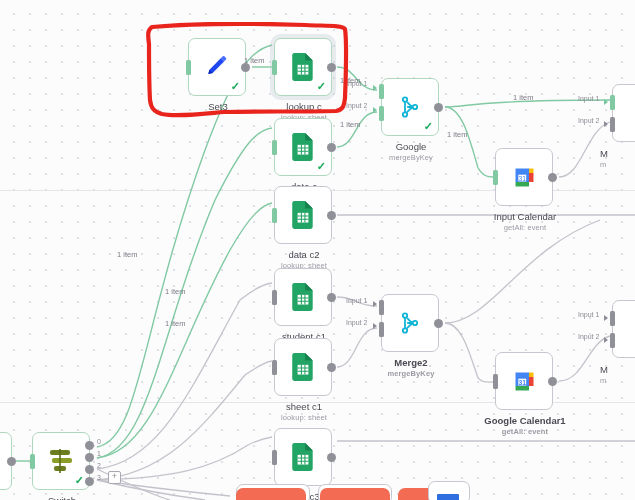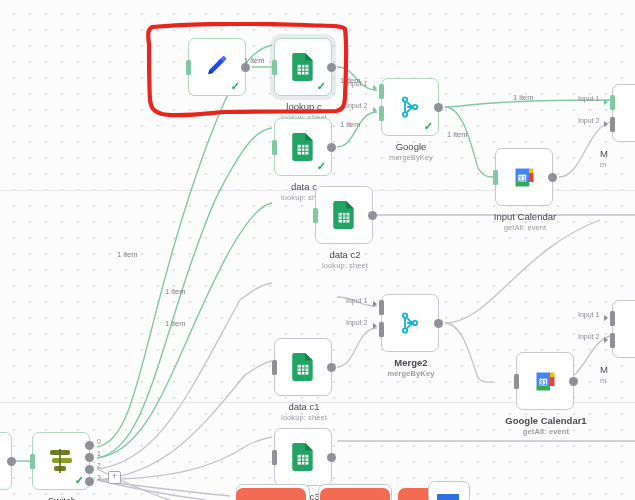--- a/index.html
+++ b/index.html
@@ -117,20 +117,21 @@
     <span class="pin l grn"></span>
     <span class="glyph">
       <svg width="26" height="26" viewBox="0 0 24 24">
         <path d="M4 18.5l1-4 10.5-10.5 3 3L8 17.5z" fill="#1f47f0"></path>
         <path d="M4 18.5l1-4 1.4 1.4 1.6 1.6z" fill="#1028b8"></path>
         <path d="M15.5 4l3 3 1.6-1.6a1.4 1.4 0 0 0 0-2l-1-1a1.4 1.4 0 0 0-2 0z" fill="#4a6bff"></path>
       </svg>
     </span>
     <span class="tick">✓</span>
     <span class="pout"></span>
+    <span class="nlabel">Set3</span>
   </div>
 
   <div class="node sel" style="left:274px;top:38px;">
     <span class="pin l grn"></span>
     <span class="glyph">
       <svg width="26" height="28" viewBox="0 0 22 26">
         <path d="M3 0h10l7 7v17a2 2 0 0 1-2 2H3a2 2 0 0 1-2-2V2a2 2 0 0 1 2-2z" fill="#21a464"></path>
         <path d="M13 0l7 7h-7z" fill="#16824e"></path>
         <rect x="6" y="11" width="10" height="9" fill="#fff"></rect>
         <path d="M6 14h10M6 17h10M9.5 11v9M12.8 11v9" stroke="#21a464" stroke-width="1"></path>
@@ -155,51 +156,67 @@
       </svg>
     </span>
     <span class="tick">✓</span>
     <span class="pout"></span>
     <span class="nlabel">
       <span>data c</span>
       <span class="nsub">lookup: sheet</span>
     </span>
   </div>
 
-  <div class="node" style="left:274px;top:186px;border-color:#c7c7cf;margin-left:41px;">
+  <div class="node" style="left:274px;top:186px;border-color:#c7c7cf;">
     <span class="pin l grn"></span>
     <span class="glyph">
       <svg width="26" height="28" viewBox="0 0 22 26">
         <path d="M3 0h10l7 7v17a2 2 0 0 1-2 2H3a2 2 0 0 1-2-2V2a2 2 0 0 1 2-2z" fill="#21a464"></path>
         <path d="M13 0l7 7h-7z" fill="#16824e"></path>
         <rect x="6" y="11" width="10" height="9" fill="#fff"></rect>
         <path d="M6 14h10M6 17h10M9.5 11v9M12.8 11v9" stroke="#21a464" stroke-width="1"></path>
       </svg>
     </span>
     <span class="pout"></span>
     <span class="nlabel">
       <span>data c2</span>
       <span class="nsub">lookup: sheet</span>
     </span>
   </div>
 
+  <div class="node" style="left:274px;top:268px;border-color:#c7c7cf;">
+    <span class="pin l"></span>
+    <span class="glyph">
+      <svg width="26" height="28" viewBox="0 0 22 26">
+        <path d="M3 0h10l7 7v17a2 2 0 0 1-2 2H3a2 2 0 0 1-2-2V2a2 2 0 0 1 2-2z" fill="#21a464"></path>
+        <path d="M13 0l7 7h-7z" fill="#16824e"></path>
+        <rect x="6" y="11" width="10" height="9" fill="#fff"></rect>
+        <path d="M6 14h10M6 17h10M9.5 11v9M12.8 11v9" stroke="#21a464" stroke-width="1"></path>
+      </svg>
+    </span>
+    <span class="pout"></span>
+    <span class="nlabel">
+      <span>student c1</span>
+      <span class="nsub">lookup: sheet</span>
+    </span>
+  </div>
 
   <div class="node" style="left:274px;top:338px;border-color:#c7c7cf;">
     <span class="pin l"></span>
     <span class="glyph">
       <svg width="26" height="28" viewBox="0 0 22 26">
         <path d="M3 0h10l7 7v17a2 2 0 0 1-2 2H3a2 2 0 0 1-2-2V2a2 2 0 0 1 2-2z" fill="#21a464"></path>
         <path d="M13 0l7 7h-7z" fill="#16824e"></path>
         <rect x="6" y="11" width="10" height="9" fill="#fff"></rect>
         <path d="M6 14h10M6 17h10M9.5 11v9M12.8 11v9" stroke="#21a464" stroke-width="1"></path>
       </svg>
     </span>
     <span class="pout"></span>
     <span class="nlabel">
-      <span>data c1</span>
+      <span>sheet c1</span>
       <span class="nsub">lookup: sheet</span>
     </span>
   </div>
 
   <div class="node" style="left:274px;top:428px;border-color:#c7c7cf;">
     <span class="pin l"></span>
     <span class="glyph">
       <svg width="26" height="28" viewBox="0 0 22 26">
         <path d="M3 0h10l7 7v17a2 2 0 0 1-2 2H3a2 2 0 0 1-2-2V2a2 2 0 0 1 2-2z" fill="#21a464"></path>
         <path d="M13 0l7 7h-7z" fill="#16824e"></path>
@@ -273,21 +290,21 @@
         <text x="10" y="14.8" font-size="6" text-anchor="middle" fill="#4285f4" font-family="'Liberation Sans',sans-serif">31</text>
       </svg>
     </span>
     <span class="pout"></span>
     <span class="nlabel">
       <span>Input Calendar</span>
       <span class="nsub">getAll: event</span>
     </span>
   </div>
 
-  <div class="node" style="left:516px;top:352px;border-color:#c7c7cf;font-weight:bold;">
+  <div class="node" style="left:495px;top:352px;border-color:#c7c7cf;font-weight:bold;">
     <span class="pin l"></span>
     <span class="glyph">
       <svg width="27" height="27" viewBox="0 0 24 24">
         <rect x="4" y="4" width="16" height="16" rx="1.5" fill="#fff"></rect>
         <path d="M4 4h12v4H4z" fill="#4285f4"></path>
         <path d="M16 4h4v4h-4z" fill="#fbbc05"></path>
         <path d="M16 8h4v8h-4z" fill="#ea4335"></path>
         <path d="M4 16h12v4H4z" fill="#34a853"></path>
         <path d="M4 8h12v8H4z" fill="#4285f4"></path>
         <rect x="6.5" y="9.5" width="7" height="6" fill="#fff"></rect>

